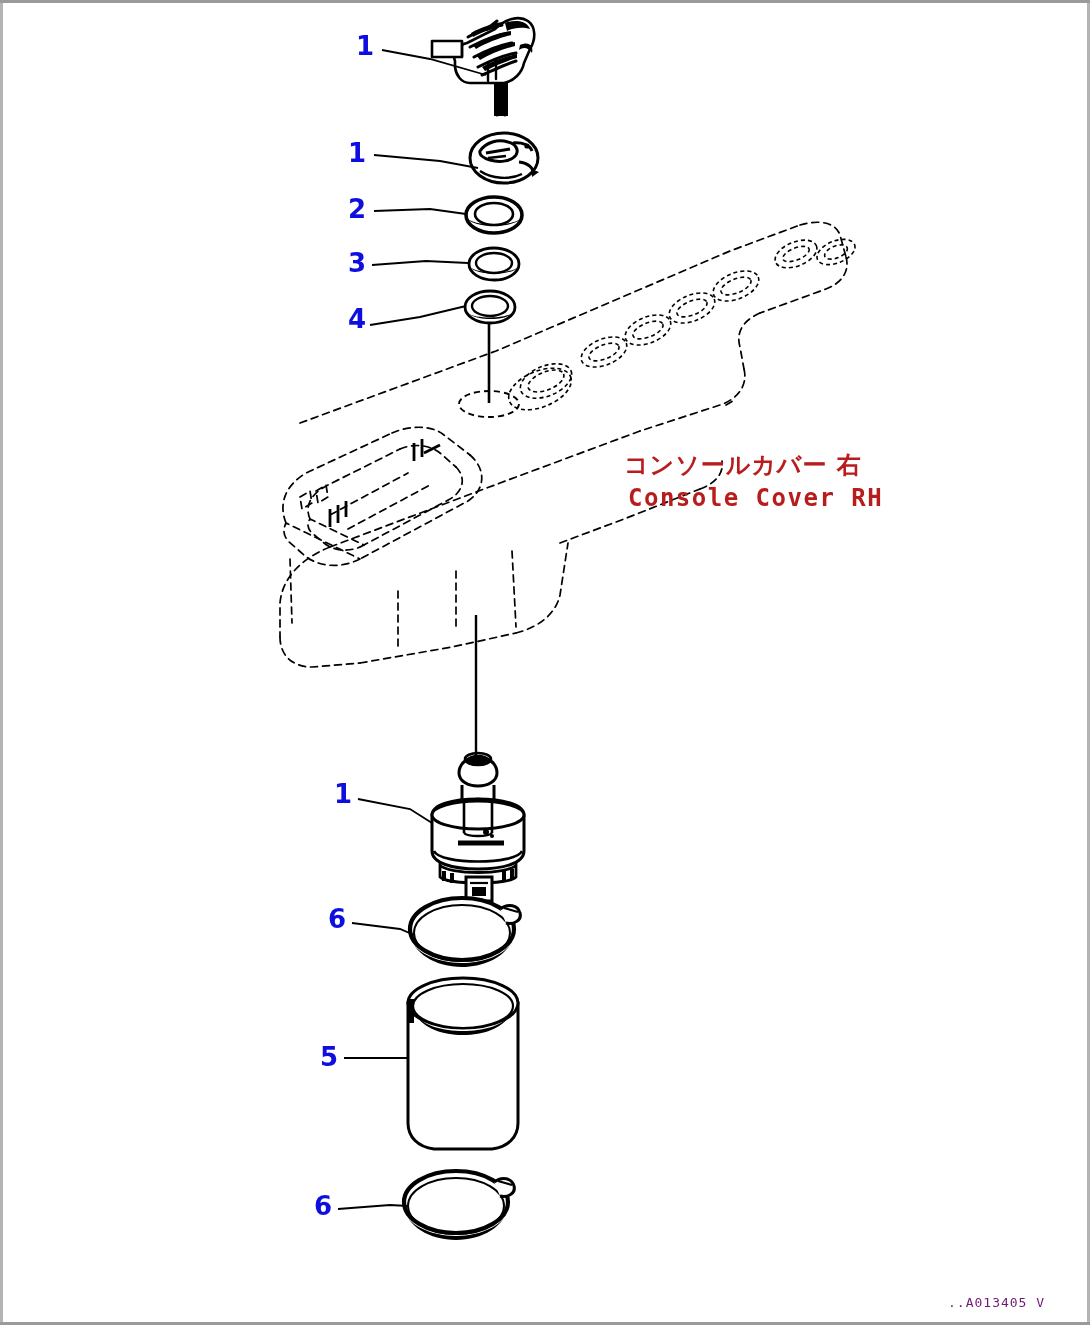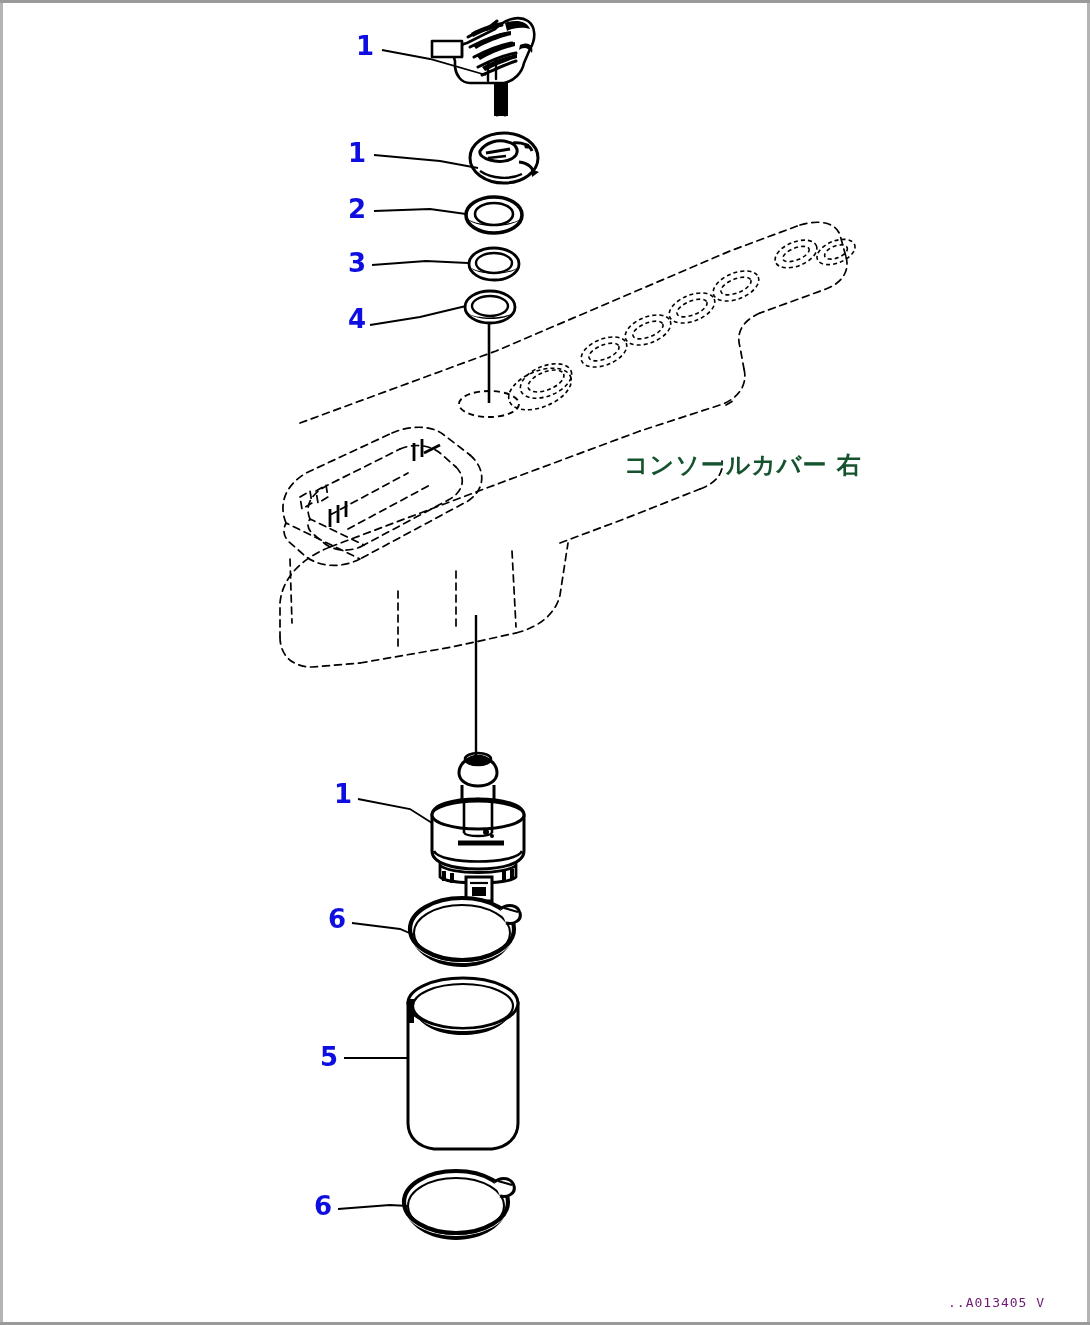--- a/index.html
+++ b/index.html
@@ -40,21 +40,21 @@
     font-family:"DejaVu Sans","Liberation Sans",sans-serif;
     font-weight:bold;
     font-size:26px;
     line-height:26px;
     letter-spacing:0px;
     user-select:none;
   }
 
   .cap-title{
     position:absolute;
-    color:#14532d;
+    color:#b91c1c;
     font-weight:bold;
     user-select:none;
     white-space:nowrap;
   }
   #title-jp{
     left:624px;
     top:446px;
     font-family:"DejaVu Sans","Liberation Sans",sans-serif;
     font-size:24px;
     letter-spacing:1px;
@@ -344,16 +344,17 @@
 
   <div class="cap-label" style="left:334px;top:778px;">1</div>
 
   <div class="cap-label" style="left:328px;top:903px;">6</div>
 
   <div class="cap-label" style="left:320px;top:1041px;">5</div>
 
   <div class="cap-label" style="left:314px;top:1190px;">6</div>
 
   <div class="cap-title" id="title-jp">コンソールカバー 右</div>
+  <div class="cap-title" id="title-en">Console Cover RH</div>
 
   <div id="drawing-no">..A013405 V</div>
 
 </div>
 
 </body></html>

